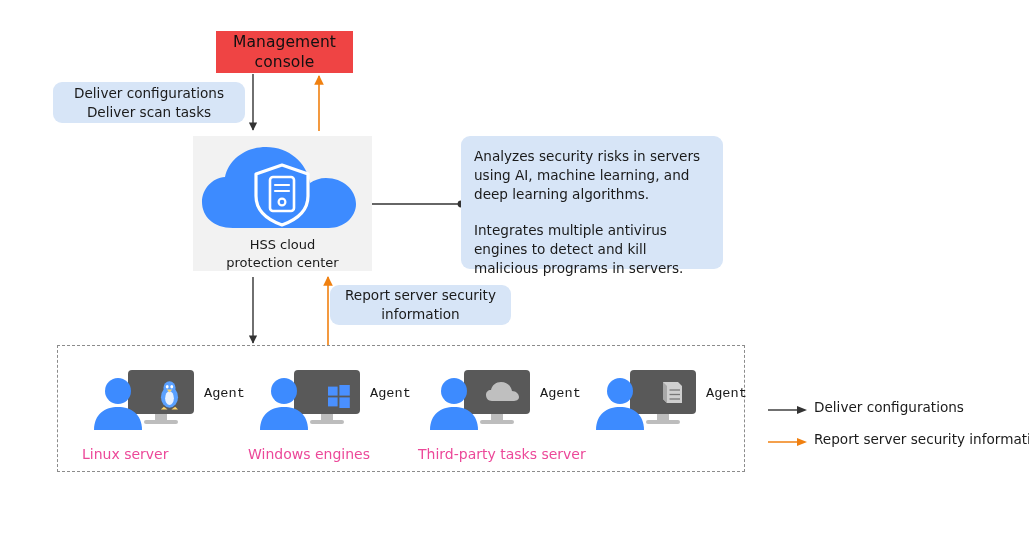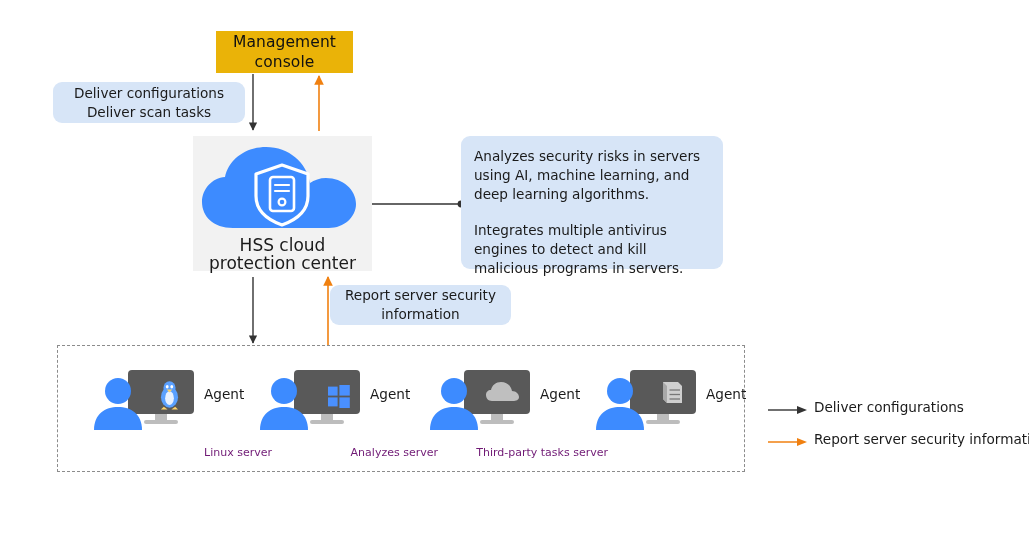--- a/index.html
+++ b/index.html
@@ -17,21 +17,21 @@
     height: 544px;
     background: #ffffff;
     overflow: hidden;
   }
   .abs { position: absolute; }
 
   
   .console-box {
     left: 216px; top: 31px;
     width: 137px; height: 42px;
-    background: #eab308;
+    background: #ef4444;
     display: flex;
     align-items: center;
     justify-content: center;
     text-align: center;
     color: #111111;
     font-size: 15.5px;
     line-height: 20px;
     letter-spacing: 0.1px;
   }
 
@@ -73,21 +73,21 @@
     width: 179px; height: 135px;
     background: #f2f2f2;
   }
   .hss-cloud-wrap {
     left: 0; top: 8px; width: 179px; height: 88px;
   }
   .hss-label {
     left: 0; top: 230px;
     width: 179px;
     text-align: center;
-    font-size: 17px;
+    font-size: 13px;
     line-height: 18px;
     color: #1a1a1a;
     white-space: pre-line;
   }
 
   
   .dashed-box {
     left: 57px; top: 345px;
     width: 688px; height: 127px;
     border: 1px dashed #8c8c8c;
@@ -95,27 +95,28 @@
   }
 
   
   .node { width: 170px; height: 105px; }
   .node-icon { left: 0; top: 0; width: 110px; height: 62px; }
   .node-agent {
     left: 112px; top: 18px;
     font-size: 13.6px;
     color: #1a1a1a;
     white-space: nowrap;
+    font-family: Liberation Mono, monospace;
   }
   .node-label {
     left: -10px; top: 78px;
     width: 190px;
-    text-align: right;
-    font-size: 11px;
-    color: #701a75;
+    text-align: left;
+    font-size: 14px;
+    color: #ec4899;
     white-space: nowrap;
   }
 
   
   .legend-row { height: 18px; }
   .legend-text {
     left: 46px; top: -2px;
     font-size: 13.6px;
     color: #1a1a1a;
     white-space: nowrap;
@@ -234,21 +235,21 @@
       <g fill="#4a90ff" transform="translate(70,17)">
         <rect x="0" y="1.6" width="9.6" height="9"></rect>
         <rect x="11.4" y="0" width="10.4" height="10.6"></rect>
         <rect x="0" y="12.4" width="9.6" height="9"></rect>
         <rect x="11.4" y="12.4" width="10.4" height="10.6"></rect>
       </g>
       <circle cx="26" cy="23" r="13" fill="#3d8bff"></circle>
       <path d="M 2 62 C 2 46, 13 39, 26 39 C 39 39, 50 46, 50 62 Z" fill="#3d8bff"></path>
     </svg>
     <div class="abs node-agent">Agent</div>
-    <div class="abs node-label">Analyzes server</div>
+    <div class="abs node-label">Windows engines</div>
   </div>
 
   <div class="abs node" style="left:428px; top:368px;">
     <svg class="abs node-icon" viewBox="0 0 110 62">
       <rect x="36" y="2" width="66" height="44" rx="4" fill="#595959"></rect>
       <rect x="63" y="46" width="12" height="7" fill="#bdbdbd"></rect>
       <rect x="52" y="52" width="34" height="4" rx="2" fill="#bdbdbd"></rect>
 
       <path d="M 64 33
                C 60 33, 58 30, 58 27

